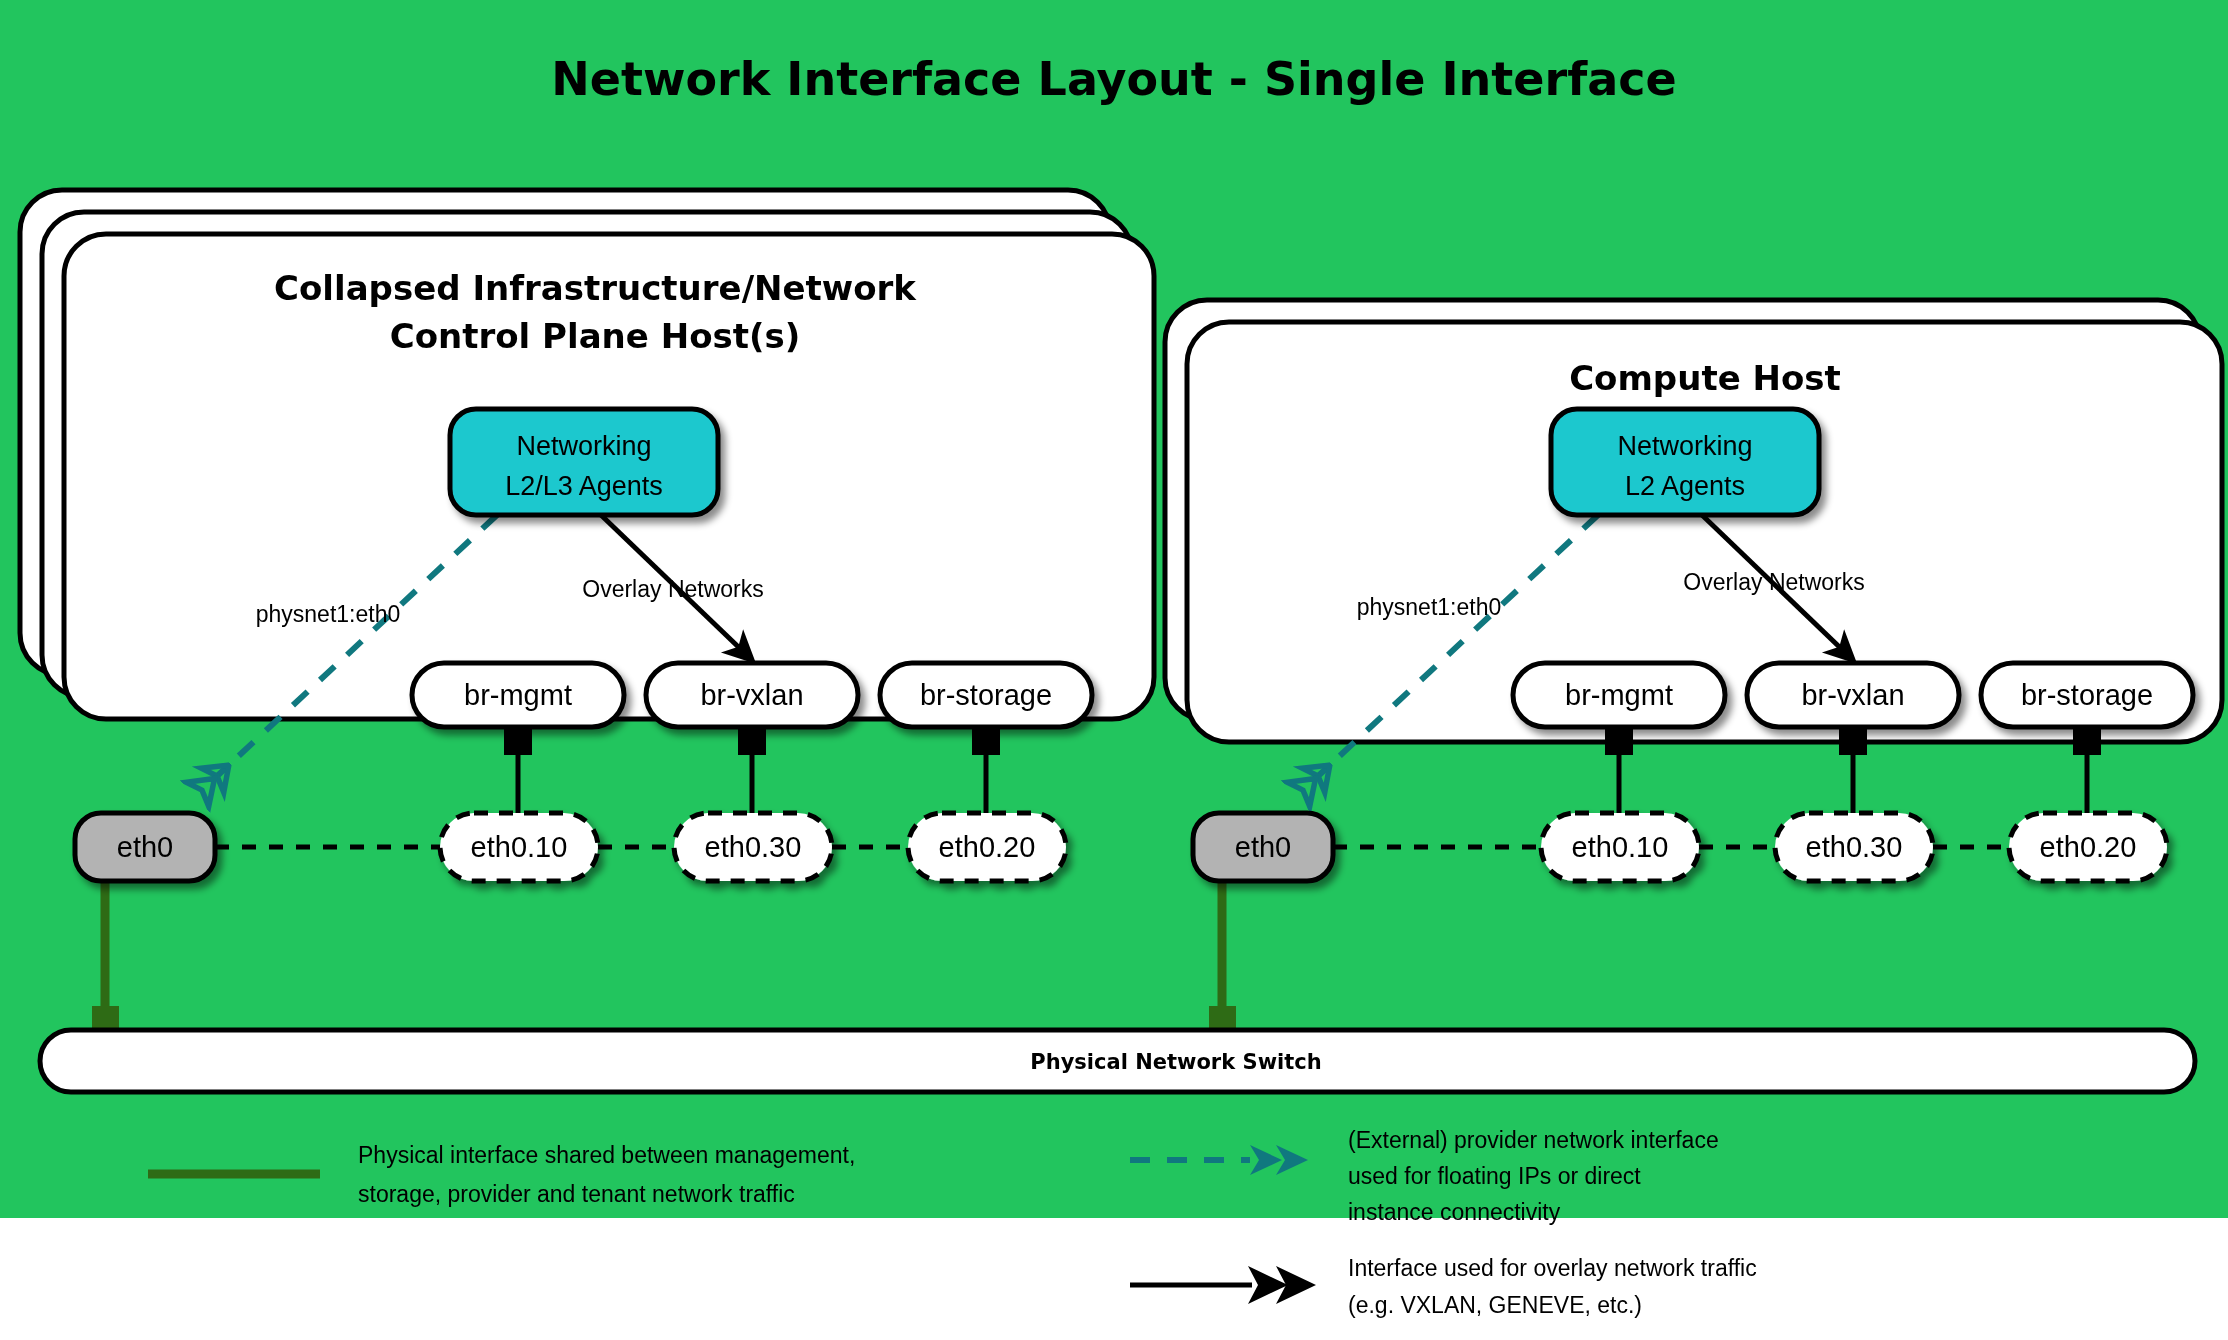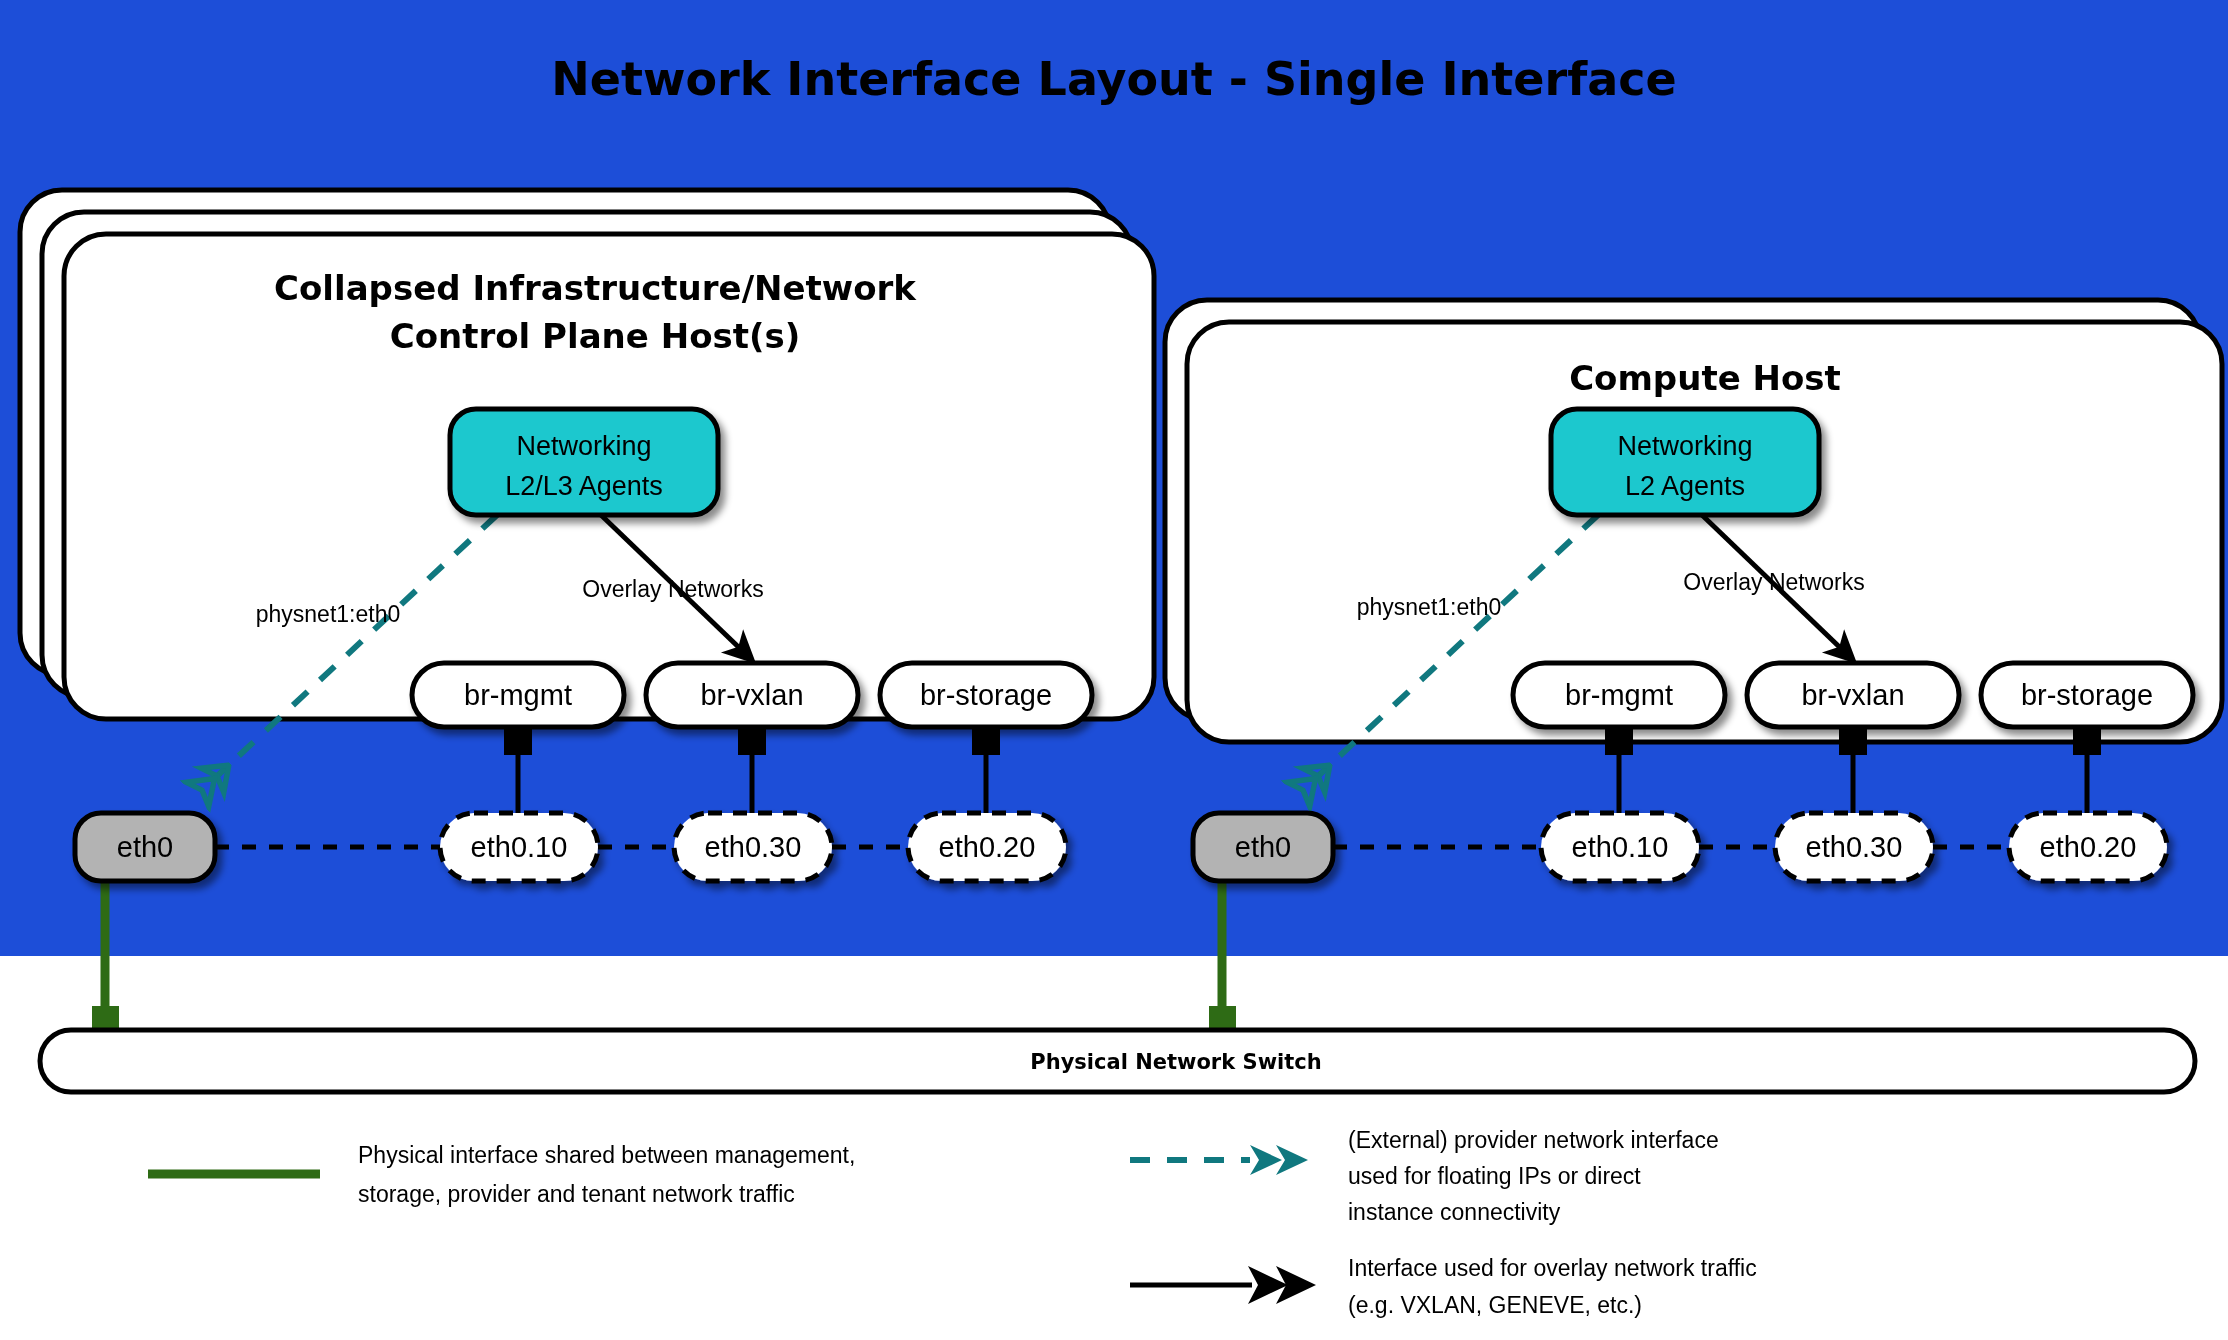--- a/index.html
+++ b/index.html
@@ -9,22 +9,22 @@
   }
   body {
     width: 2228px;
     height: 1340px;
     overflow: hidden;
     font-family: "Liberation Sans", sans-serif;
   }
   #stage {
     position: relative;
     width: 2228px;
-    height: 956px;
-    background: #1d4ed8;
+    height: 1218px;
+    background: #22c55e;
   }
   svg#diagram {
     position: absolute;
     top: 0;
     left: 0;
     width: 2228px;
     height: 1340px;
     display: block;
   }
   .ttl {

